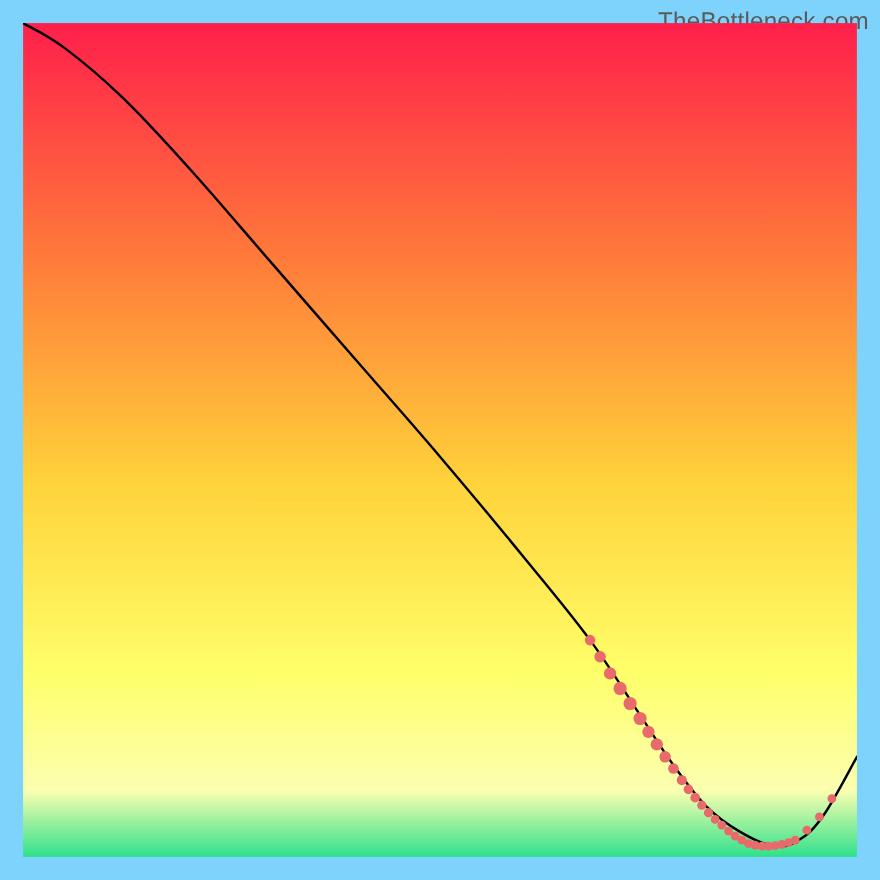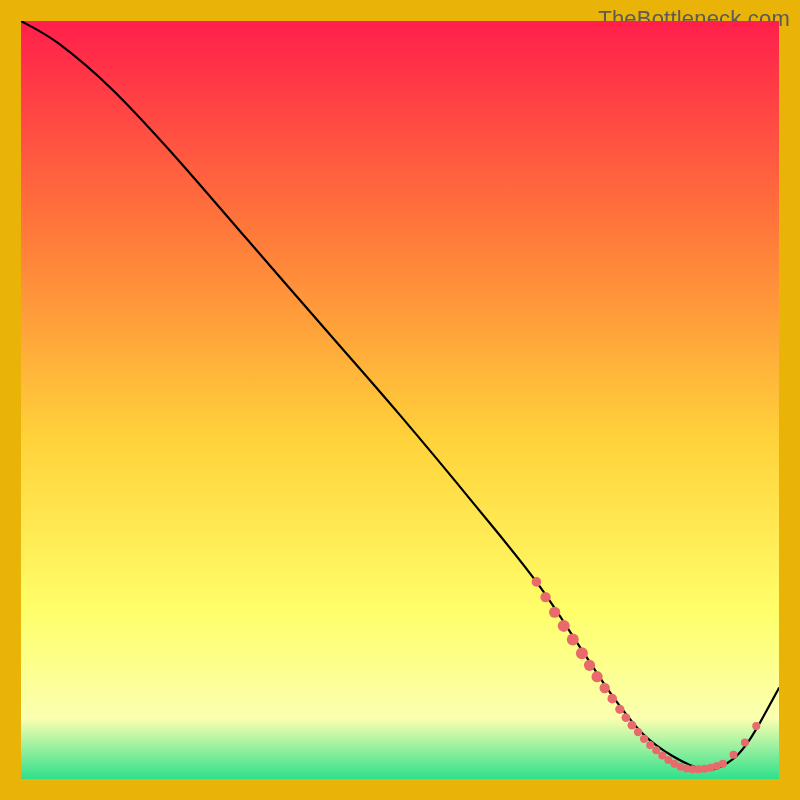--- a/index.html
+++ b/index.html
@@ -7,21 +7,21 @@
     width: 800px;
     height: 800px;
     background: #000;
     overflow: hidden;
     font-family: Arial, Helvetica, sans-serif;
   }
   .frame {
     position: relative;
     width: 800px;
     height: 800px;
-    background: #eab308;
+    background: #7dd3fc;
   }
   .attribution {
     position: absolute;
     top: 6px;
     right: 10px;
     color: #5a5a5a;
     font-size: 22px;
     font-weight: 400;
     letter-spacing: 0.2px;
   }

